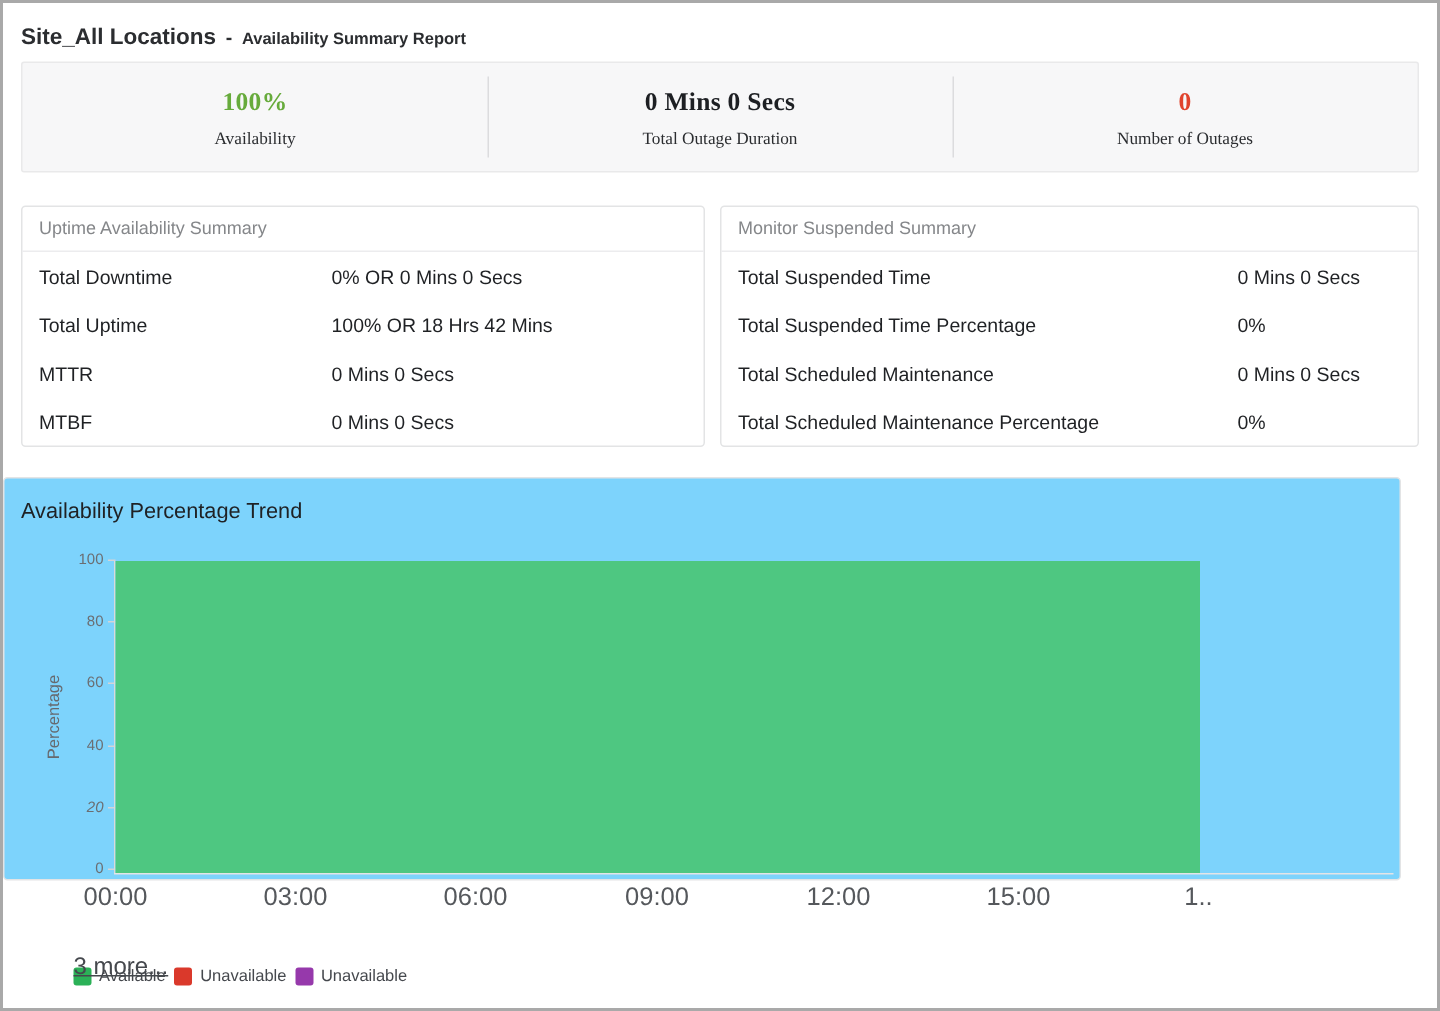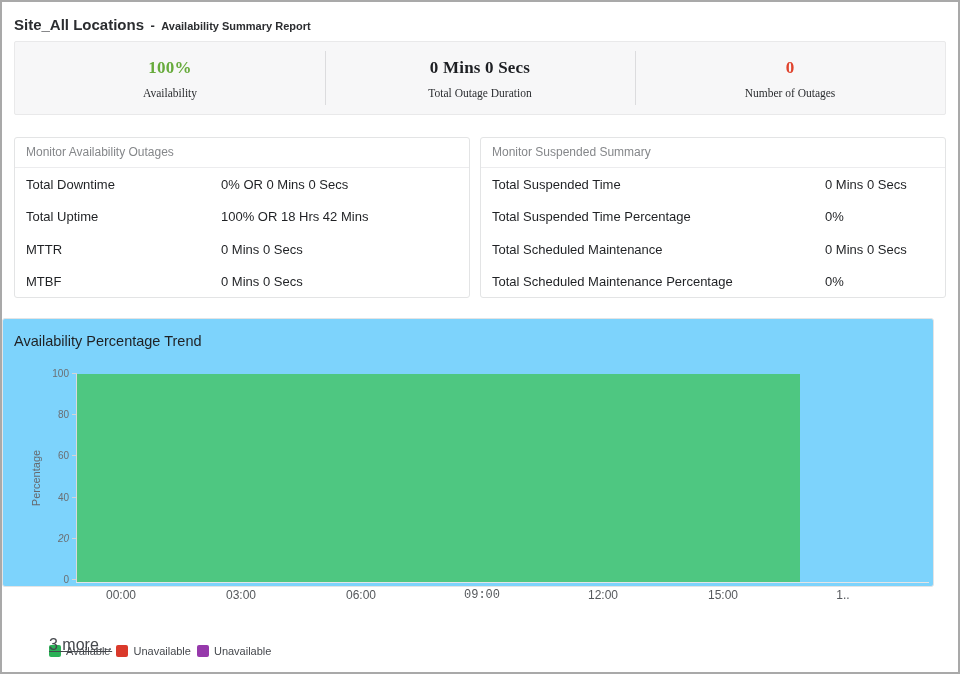--- a/index.html
+++ b/index.html
@@ -62,24 +62,24 @@
   .ytick {
     position:absolute; left:28px; width:38px; text-align:right;
     font-size:10px; line-height:12px; color:#6b6e72;
   }
   .ytick::after { content:""; position:absolute; right:-8px; top:5px; width:5px; height:1px; background:#d4d4d6; }
   .yt0 { top:49px; }  .yt1 { top:90px; }  .yt2 { top:131px; }
   .yt3 { top:173px; } .yt4 { top:214px;font-style:italic; } .yt5 { top:255px; }
 
   .xtick {
     position:absolute; top:269px; transform:translateX(-50%);
-    font-size:12px; color:#55585c; white-space:nowrap;margin-left:44px;
+    font-size:17px; color:#55585c; white-space:nowrap;
   }
   .xt0 { left:74px; }  .xt1 { left:194px; } .xt2 { left:314px; }
-  .xt3 { left:435px;font-family:Liberation Mono, monospace; } .xt4 { left:556px; } .xt5 { left:676px; }
+  .xt3 { left:435px; } .xt4 { left:556px; } .xt5 { left:676px; }
   .xt6 { left:796px; }
 
   .legend { position:absolute; left:46px; top:301px; display:flex; align-items:center; }
   .legend-item { display:flex; align-items:center; margin-right:6px; cursor:pointer;margin-top:25px; }
   .swatch { width:12px; height:12px; border-radius:2px; margin-right:5px; }
   .sw-available   { background:#2bb157; }
   .sw-unavailable { background:#da392b; }
   .sw-maintenance { background:#9639ab; }
   .legend-label { font-size:11px; color:#45484d; }
   .legend-more {
@@ -105,21 +105,21 @@
     <div class="stat-value dark">0 Mins 0 Secs</div>
     <div class="stat-label">Total Outage Duration</div>
   </div>
   <div class="stat">
     <div class="stat-value red">0</div>
     <div class="stat-label">Number of Outages</div>
   </div>
 </div>
 
 <div class="panel panel-avail">
-  <div class="panel-header">Monitor Availability Outages</div>
+  <div class="panel-header">Uptime Availability Summary</div>
   <div class="panel-row">
     <div class="row-label">Total Downtime</div>
     <div class="row-value">0% OR 0 Mins 0 Secs</div>
   </div>
   <div class="panel-row">
     <div class="row-label">Total Uptime</div>
     <div class="row-value">100% OR 18 Hrs 42 Mins</div>
   </div>
   <div class="panel-row">
     <div class="row-label">MTTR</div>

